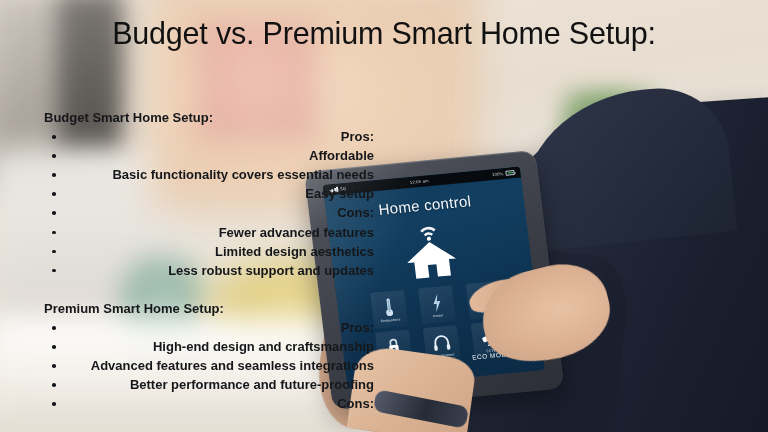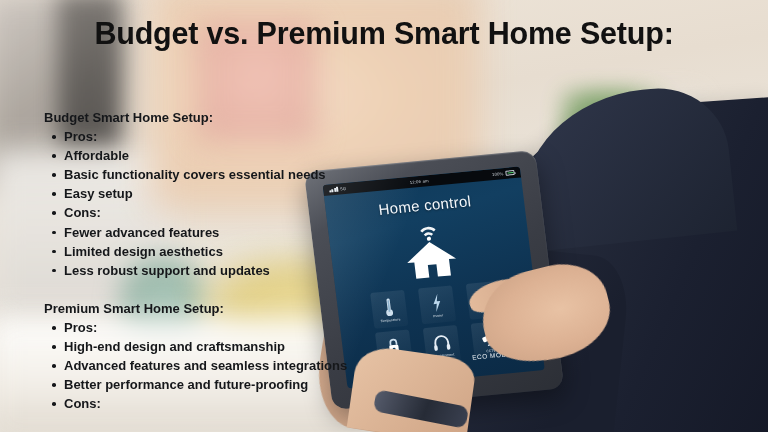--- a/index.html
+++ b/index.html
@@ -236,40 +236,41 @@
     background:linear-gradient(118deg, rgba(255,255,255,.12) 0%, rgba(255,255,255,0) 34%);
     pointer-events:none;
   }
 
   
   .headline {
     position:absolute; left:0; right:0; top:14px;
     text-align:center;
     color:#111111;
     font-size:30.5px;
-    font-weight:700;
+    font-weight:400;
     line-height:1.28;
     letter-spacing:-.2px;
     padding:0 6px;
   }
   .headline span { display:block; }
 
   .body-copy {
     position:absolute; left:44px; top:108px;
     color:#15171a;
     font-size:13px;
     font-weight:700;
     line-height:19.1px;
     width:330px;
   }
   .section-head { margin:0; }
   .bullets { list-style:none; margin:0 0 0 0; padding:0; }
   .bullets li {
     position:relative;
     padding-left:20px;
+    text-align:right;
   }
   .bullets li::before {
     content:"";
     position:absolute; left:8px; top:8px;
     width:3.6px; height:3.6px;
     border-radius:50%;
     background:#15171a;
   }
   .gap { height:19.1px; }
 </style>

